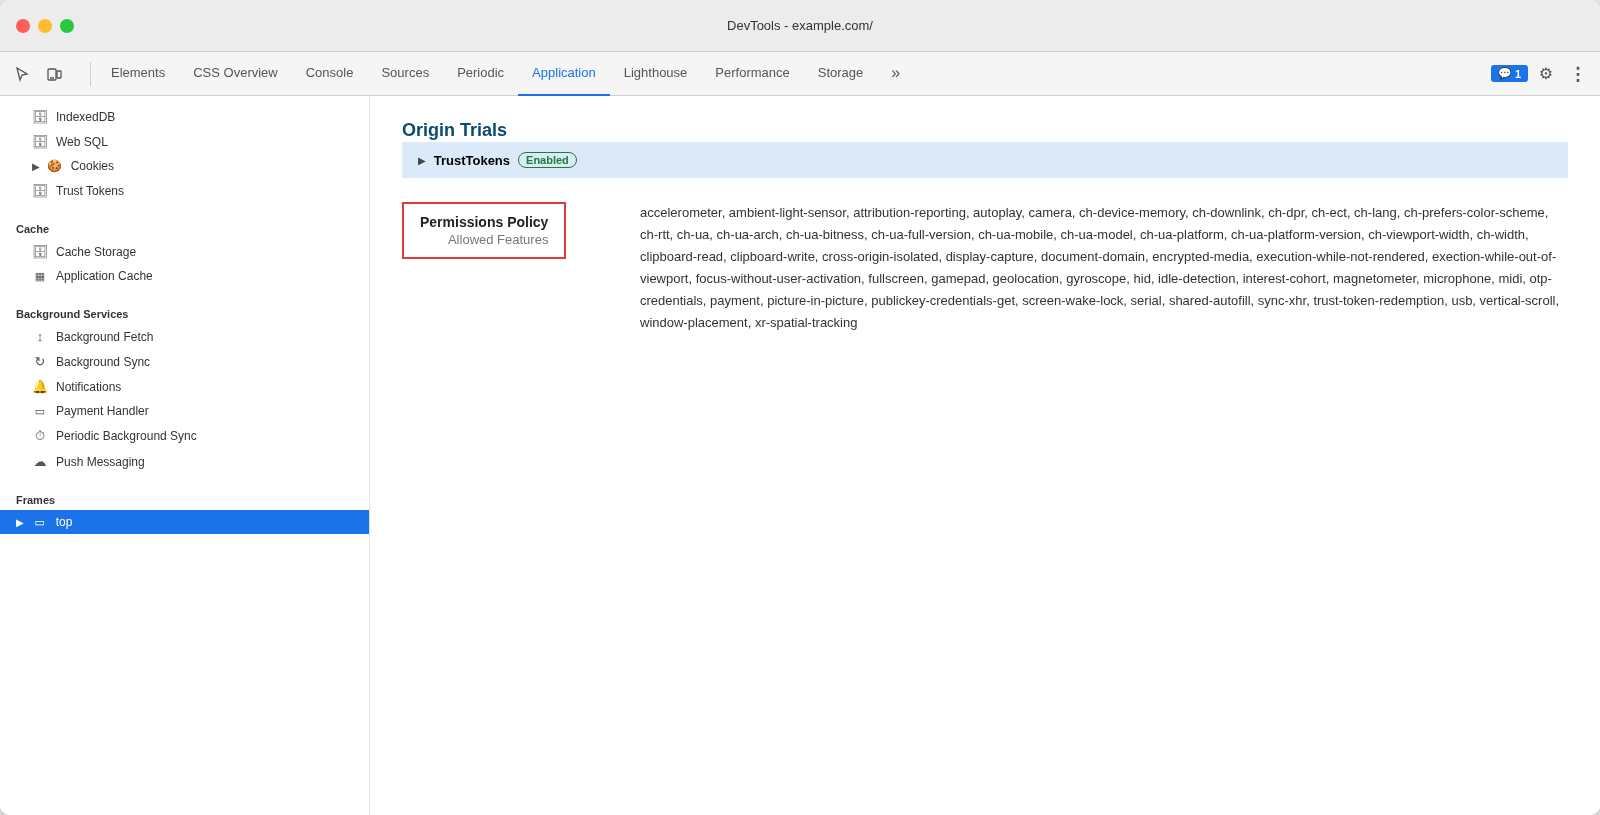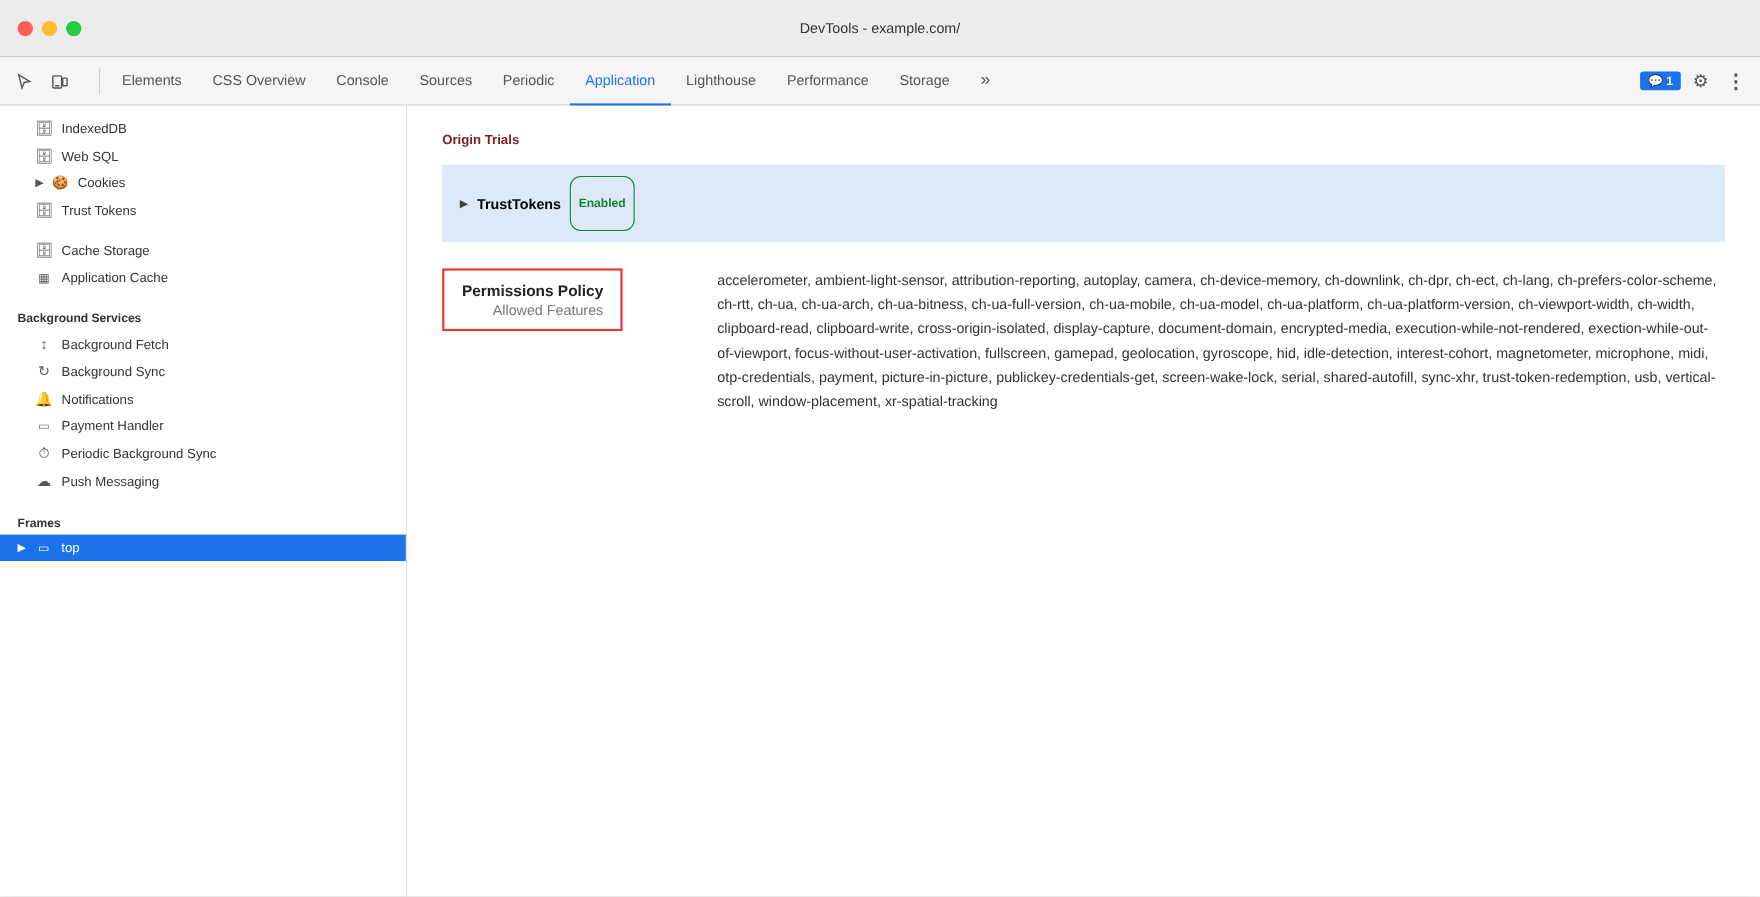--- a/index.html
+++ b/index.html
@@ -10,21 +10,21 @@
       width: 1600px;
       height: 815px;
       overflow: hidden;
     }
 
     
     .window {
       width: 1600px;
       height: 815px;
       background: #fff;
-      border-radius: 0;
+      border-radius: 10px;
       box-shadow: 0 4px 20px rgba(0,0,0,0.3);
       display: flex;
       flex-direction: column;
       overflow: hidden;
     }
 
     
     .titlebar {
       background: #ececec;
       height: 52px;
@@ -191,24 +191,24 @@
     }
 
     
     .content {
       flex: 1;
       overflow-y: auto;
       padding: 24px 32px;
       background: #fff;
     }
     .section-title {
-      font-size: 12px;
+      font-size: 18px;
       font-weight: 700;
-      color: #7f1d1d;
-      margin-bottom: 16px;
+      color: #0c4a6e;
+      margin-bottom: 1px;
     }
     .origin-trials-row {
       background: #dce9f9;
       padding: 10px 16px;
       display: flex;
       align-items: center;
       gap: 8px;
       margin-bottom: 24px;
     }
     .expand-arrow-sm {
@@ -219,21 +219,21 @@
       font-size: 13px;
       color: #000000;
       font-weight: bold;
     }
     .enabled-badge {
       background: transparent;
       border: 1.5px solid #188038;
       color: #188038;
       font-size: 11px;
       font-weight: 600;
-      padding: 18px 7px;
+      padding: 1px 7px;
       border-radius: 10px;
     }
 
     
     .permissions-section {
       margin-top: 8px;
     }
     .permissions-box {
       border: 2px solid #e53935;
       padding: 10px 16px;
@@ -247,21 +247,21 @@
       margin-bottom: 2px;
     }
     .permissions-label {
       font-size: 13px;
       color: #777;
       text-align: right;
     }
     .permissions-row {
       display: flex;
       align-items: flex-start;
-      gap: 12px;
+      gap: 0;
     }
     .permissions-left {
       width: 230px;
       flex-shrink: 0;
     }
     .permissions-right {
       flex: 1;
       font-size: 13px;
       color: #333;
       line-height: 1.7;
@@ -358,20 +358,21 @@
         <span class="expand-arrow">▶</span>
         <span class="si-icon" style="margin-left:4px;">🍪</span>
         <span style="margin-left:4px;">Cookies</span>
       </div>
       <div class="sidebar-item">
         <span class="si-icon">🗄</span>
         <span>Trust Tokens</span>
       </div>
 
       <div style="height:12px;"></div>
+      <div class="sidebar-section-label">Cache</div>
       <div class="sidebar-item">
         <span class="si-icon">🗄</span>
         <span>Cache Storage</span>
       </div>
       <div class="sidebar-item">
         <span class="si-icon" style="font-size:11px;">▦</span>
         <span>Application Cache</span>
       </div>
 
       <div style="height:12px;"></div>

